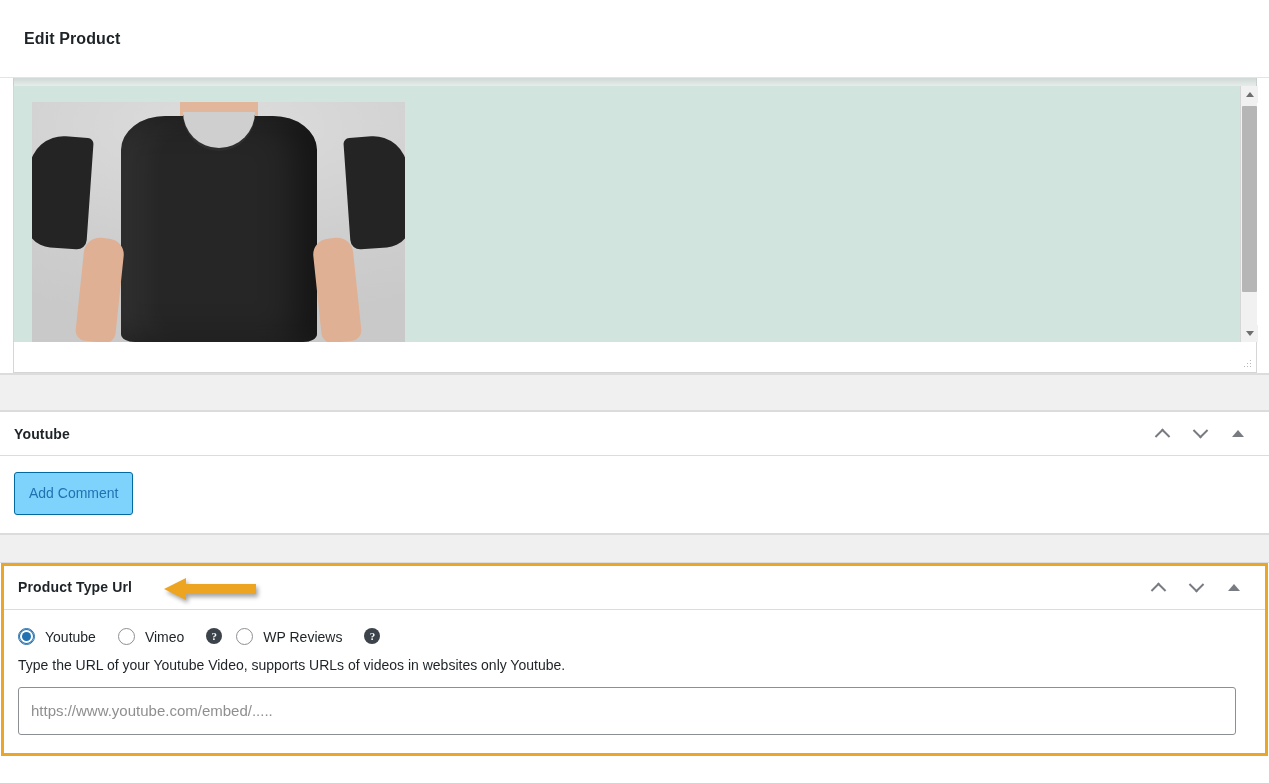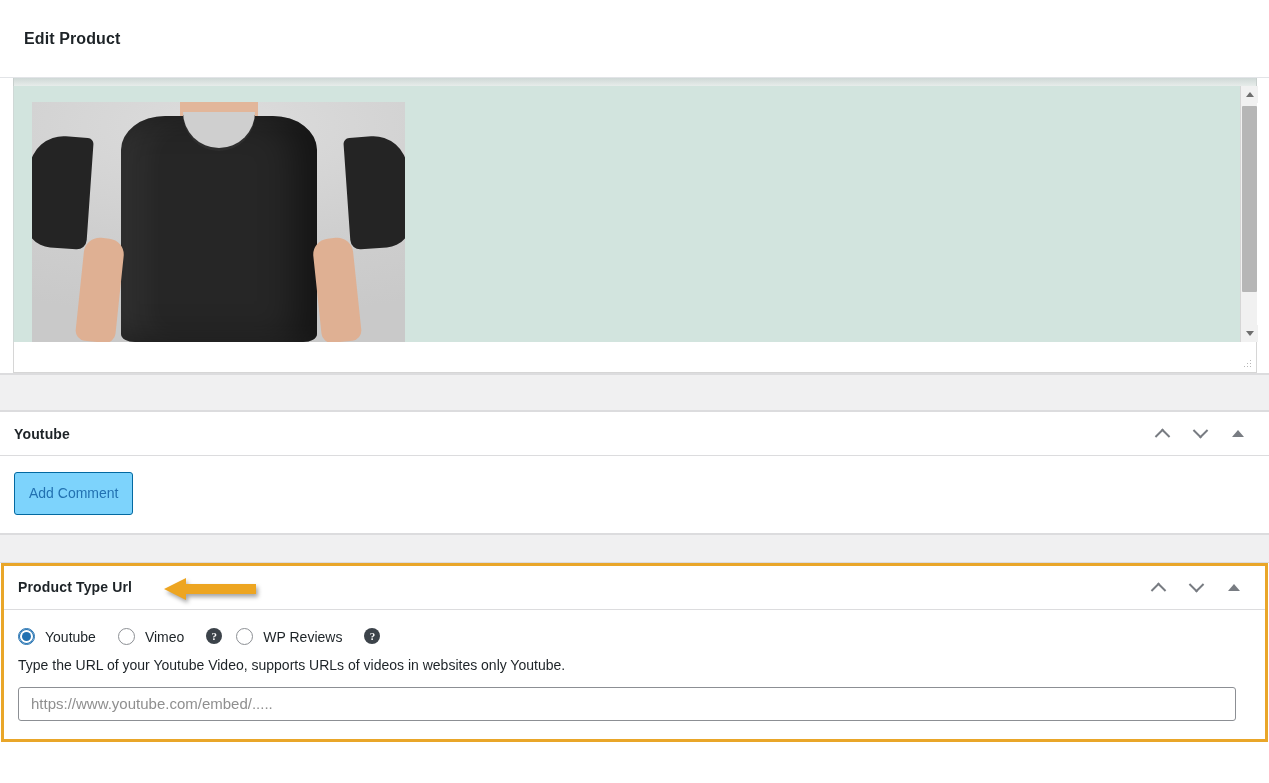--- a/index.html
+++ b/index.html
@@ -300,21 +300,21 @@
   }
   .field-help {
     margin-top: 12px;
     font-size: 14px;
     color: #1d2327;
   }
   .url-input {
     margin-top: 14px;
     display: block;
     width: 1218px;
-    height: 34px;
+    height: 48px;
     padding: 4px 12px;
     font-size: 15px;
     color: #2c3338;
     border: 1px solid #8c8f94;
     border-radius: 3px;
     background: #ffffff;
     font-family: "Liberation Sans", sans-serif;
   }
   .url-input::placeholder { color: #8f8f8f; }
 </style>

